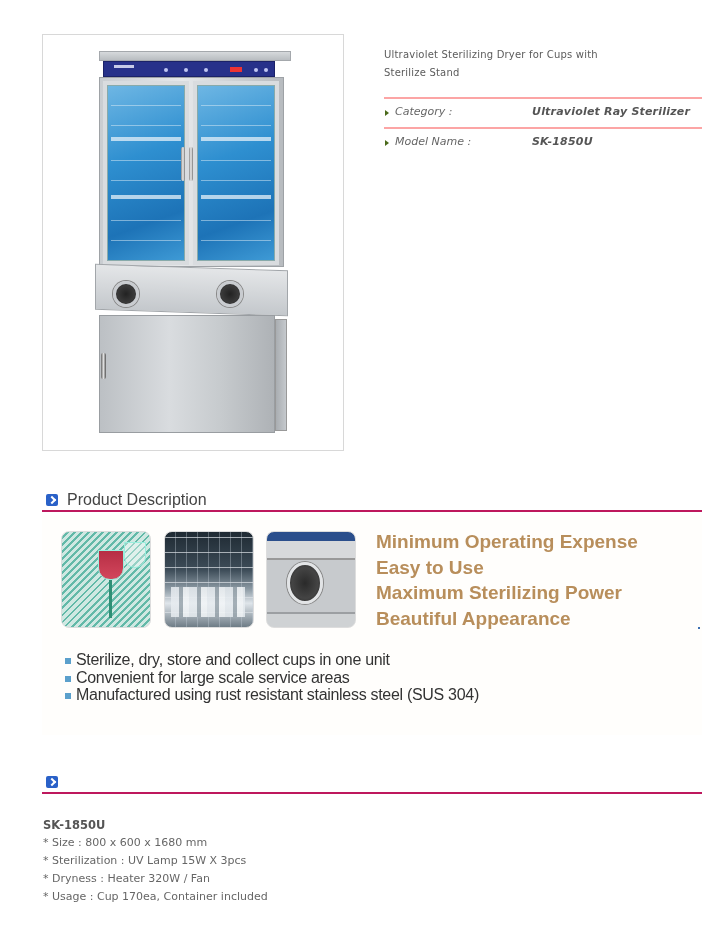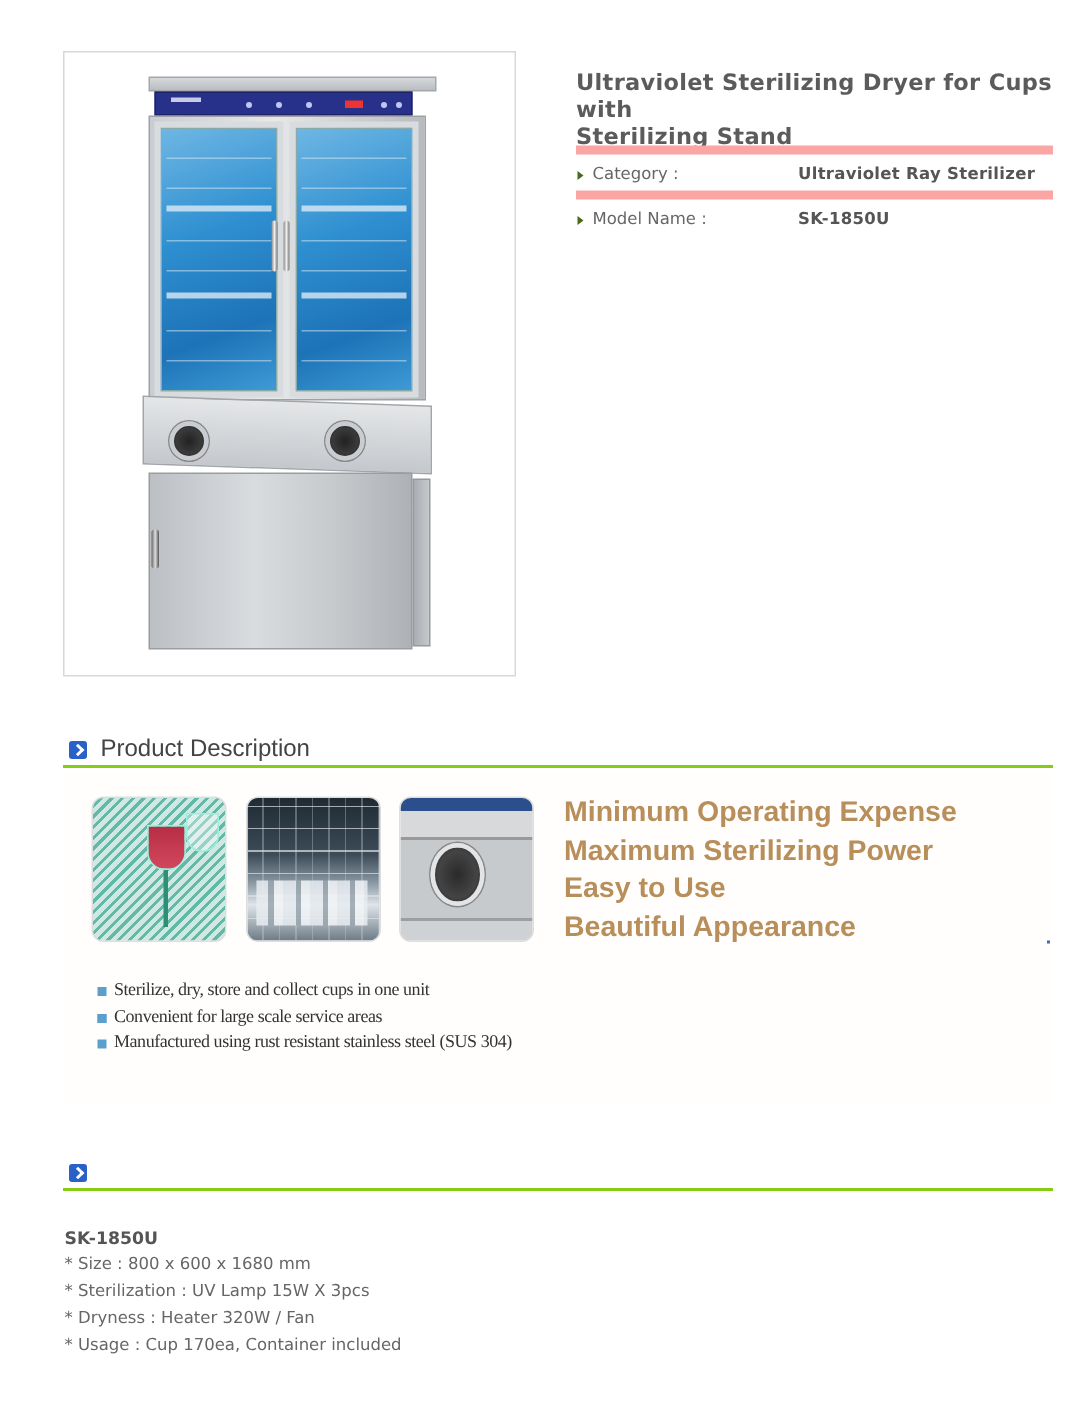--- a/index.html
+++ b/index.html
@@ -24,28 +24,28 @@
   .rack { position: absolute; left: 4px; right: 4px; height: 1px; background: rgba(220,235,245,0.5); }
   .handle { position: absolute; top: 100px; width: 4px; height: 34px; background: linear-gradient(90deg,#888,#eee,#777); border-radius: 2px; }
   .cab-collector { position: absolute; left: 0; top: 220px; width: 193px; height: 46px; background: linear-gradient(#e4e6e8,#c4c8cc); border: 1px solid #a2a6aa; transform: skewY(2deg); }
   .hole { position: absolute; top: 234px; width: 26px; height: 26px; border-radius: 50%; background: radial-gradient(#222,#3a3a3a 60%,#111); border: 3px solid #c9ccd0; box-shadow: 0 0 0 1px #888; }
   .cab-lower { position: absolute; left: 4px; top: 268px; width: 176px; height: 118px; background: linear-gradient(90deg,#bcc0c4,#d9dcdf 40%,#c6cacd 70%,#aeb2b6); border: 1px solid #999da1; }
   .cab-side { position: absolute; left: 180px; top: 272px; width: 12px; height: 112px; background: linear-gradient(90deg,#a9adb1,#c5c9cd); border: 1px solid #999; }
   .lower-handle { position: absolute; left: 6px; top: 306px; width: 5px; height: 26px; background: linear-gradient(90deg,#666,#ddd,#555); border-radius: 2px; }
 
   
   .info { position: absolute; left: 384px; top: 46px; width: 320px; }
-  .info .title { font-family: "DejaVu Sans", sans-serif; font-weight: bold; font-size: 15px; line-height: 18px; color: #5b5b5b; letter-spacing: 0.2px; }
-  .info-row { position: absolute; left: 0; width: 318px; height: 30px; border-top: 6px solid #fca5a5; font-size: 11.5px; }
+  .info .title { font-family: "DejaVu Sans", sans-serif; font-weight: normal; font-size: 10px; line-height: 18px; color: #5b5b5b; letter-spacing: 0.2px; }
+  .info-row { position: absolute; left: 0; width: 318px; height: 30px; border-top: 2px solid #fca5a5; font-size: 11.5px; font-style: italic; }
   .info-row .arrow { position: absolute; left: 1px; top: 11px; width: 0; height: 0; border-left: 4px solid #4a6a1a; border-top: 3px solid transparent; border-bottom: 3px solid transparent; }
   .info-row .label { position: absolute; left: 11px; top: 6px; color: #666; font-size: 11px; }
   .info-row .value { position: absolute; left: 130px; top: 6px; color: #555; font-weight: bold; font-size: 11px; letter-spacing: 0.2px; margin-left: 18px; }
 
   
-  .section-head { position: absolute; left: 42px; width: 660px; height: 28px; border-bottom: 2px solid #84cc16; }
+  .section-head { position: absolute; left: 42px; width: 660px; height: 28px; border-bottom: 2px solid #be185d; }
   .section-head .badge { position: absolute; left: 4px; top: 10px; width: 12px; height: 12px; background: #2a61c8; border-radius: 2px; }
   .section-head .badge::after { content: ""; position: absolute; left: 3px; top: 3px; width: 4px; height: 4px; border-right: 2px solid #fff; border-top: 2px solid #fff; transform: rotate(45deg); }
   .section-head .htext { position: absolute; left: 25px; top: 7px; font-family: "Liberation Sans", sans-serif; font-size: 16px; color: #444; }
 
   
   .desc-area { position: absolute; left: 42px; top: 515px; width: 660px; height: 220px; background: #fffefc; }
   .thumb { position: absolute; top: 16px; width: 90px; height: 97px; border-radius: 8px; overflow: hidden; border: 1px solid #ddd; }
   .thumb.t1 { left: 19px; background: repeating-linear-gradient(135deg,#cfe8e2 0 3px,#62b9a8 3px 5px); }
   .thumb.t1 .glass { position:absolute; left:36px; top:18px; width:26px; height:30px; border-radius: 0 0 12px 12px; background: linear-gradient(#b62e44,#d3475d); border:1px solid #9ed; }
   .thumb.t1 .stem { position:absolute; left:47px; top:48px; width:3px; height:38px; background:#2f8f75; }
@@ -54,21 +54,21 @@
   .thumb.t2 .bars { position:absolute; inset:0; background: repeating-linear-gradient(0deg,transparent 0 14px,rgba(220,225,230,0.7) 14px 15px), repeating-linear-gradient(90deg,transparent 0 10px,rgba(200,210,220,0.35) 10px 11px); }
   .thumb.t2 .cups { position:absolute; left:6px; bottom:10px; width:74px; height:30px; background: repeating-linear-gradient(90deg,#e7ecf0 0 8px,#9aa6ae 8px 12px,#f3f6f8 12px 18px); opacity:0.85; }
   .thumb.t3 { left: 224px; background: linear-gradient(#2b4f8c 0 9px,#d7d9db 9px 26px,#999 26px 28px,#c7cacd 28px 80px,#9c9fa2 80px 82px,#cfd2d4 82px); }
   .thumb.t3 .hole2 { position:absolute; left:20px; top:30px; width:36px; height:42px; border-radius:50%; background: radial-gradient(#2a2a2a,#444 60%,#222); border:3px solid #e2e4e6; box-shadow:0 0 0 1px #888; }
 
   .features { position: absolute; left: 334px; top: 14px; }
   .features .feat { font-family: "Liberation Sans", sans-serif; font-weight: bold; font-size: 19px; line-height: 25.5px; color: #b88e5b; white-space: nowrap; }
   .tiny-dot { position: absolute; left: 656px; top: 112px; width: 2px; height: 2px; background: #3b6fb2; }
 
   .bullets { position: absolute; left: 19px; top: 136px; }
-  .bullets .b { position: relative; padding-left: 15px; font-family: Liberation Serif, serif; font-size: 12px; line-height: 17.7px; color: #333; letter-spacing: -0.3px; white-space: nowrap; }
+  .bullets .b { position: relative; padding-left: 15px; font-family: Liberation Sans, sans-serif; font-size: 16px; line-height: 17.7px; color: #333; letter-spacing: -0.3px; white-space: nowrap; }
   .bullets .b .sq { position: absolute; left: 4px; top: 7px; width: 6px; height: 6px; background: #5ba0cc; }
 
   
   .specs { position: absolute; left: 43px; top: 816px; font-family: "DejaVu Sans", sans-serif; }
   .specs .model { font-weight: bold; font-size: 11.5px; color: #555; line-height: 18px; }
   .specs .line { font-size: 11px; color: #666; line-height: 18px; white-space: nowrap; }
 </style>
 </head>
 <body>
 
@@ -112,21 +112,21 @@
     <div class="hole" style="left:122px"></div>
     <div class="cab-lower"></div>
     <div class="cab-side"></div>
     <div class="lower-handle"></div>
   </div>
 </div>
 
 <div class="info">
   <div class="title">
     <div>Ultraviolet Sterilizing Dryer for Cups with</div>
-    <div>Sterilizing Stand</div>
+    <div>Sterilize Stand</div>
   </div>
   <div class="info-row" style="top:51px">
     <span class="arrow"></span>
     <span class="label">Category :</span>
     <span class="value">Ultraviolet Ray Sterilizer</span>
   </div>
   <div class="info-row" style="top:81px">
     <span class="arrow"></span>
     <span class="label">Model Name :</span>
     <span class="value">SK-1850U</span>
@@ -147,22 +147,22 @@
   <div class="thumb t2">
     <div class="bars"></div>
       <div class="cups"></div>
   </div>
   <div class="thumb t3">
     <div class="hole2"></div>
   </div>
 
   <div class="features">
     <div class="feat">Minimum Operating Expense</div>
+    <div class="feat">Easy to Use</div>
     <div class="feat">Maximum Sterilizing Power</div>
-    <div class="feat">Easy to Use</div>
     <div class="feat">Beautiful Appearance</div>
   </div>
   <div class="tiny-dot"></div>
 
   <div class="bullets">
     <div class="b"><span class="sq"></span><span>Sterilize, dry, store and collect cups in one unit</span></div>
     <div class="b"><span class="sq"></span></div>
     <div class="b"><span class="sq"></span><span>Convenient for large scale service areas</span></div>
     <div class="b"><span class="sq"></span><span>Manufactured using rust resistant stainless steel (SUS 304)</span></div>
   </div>

